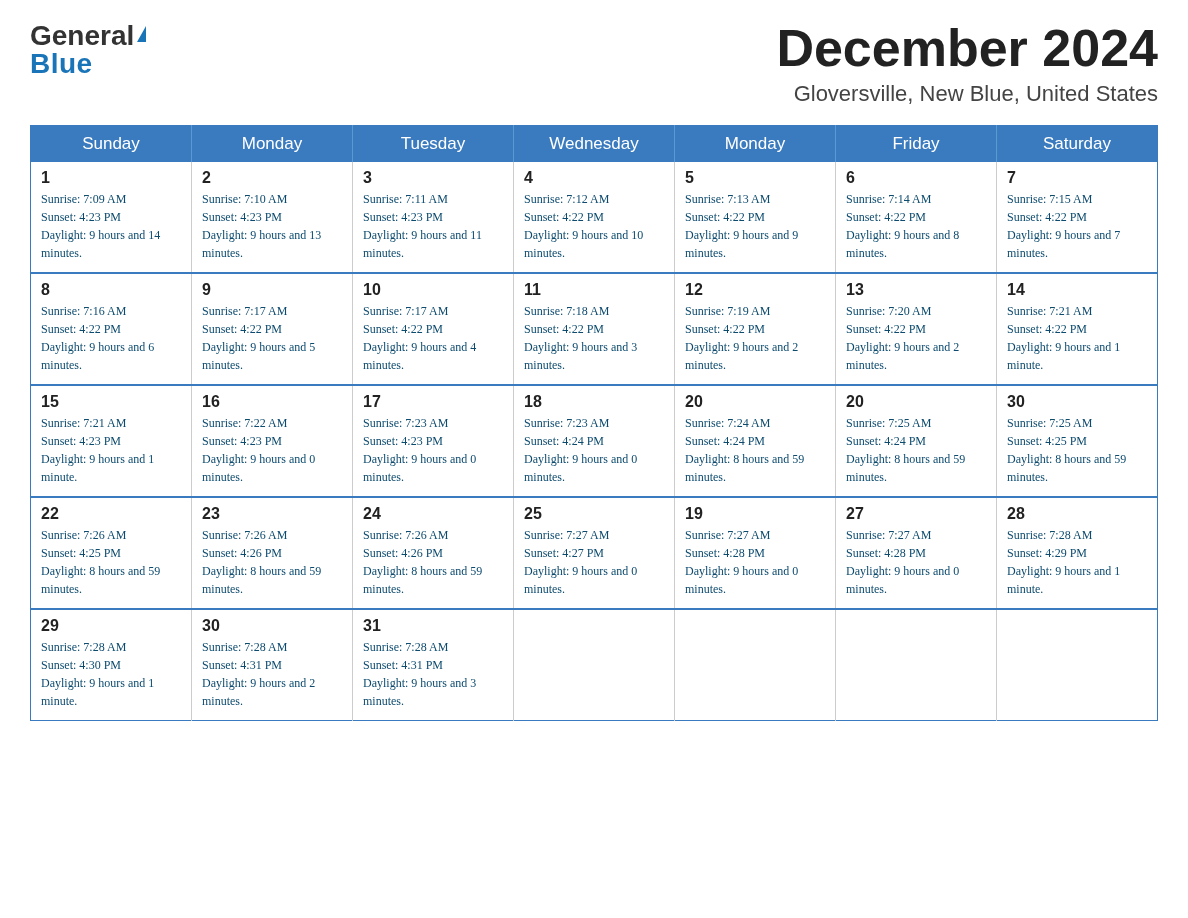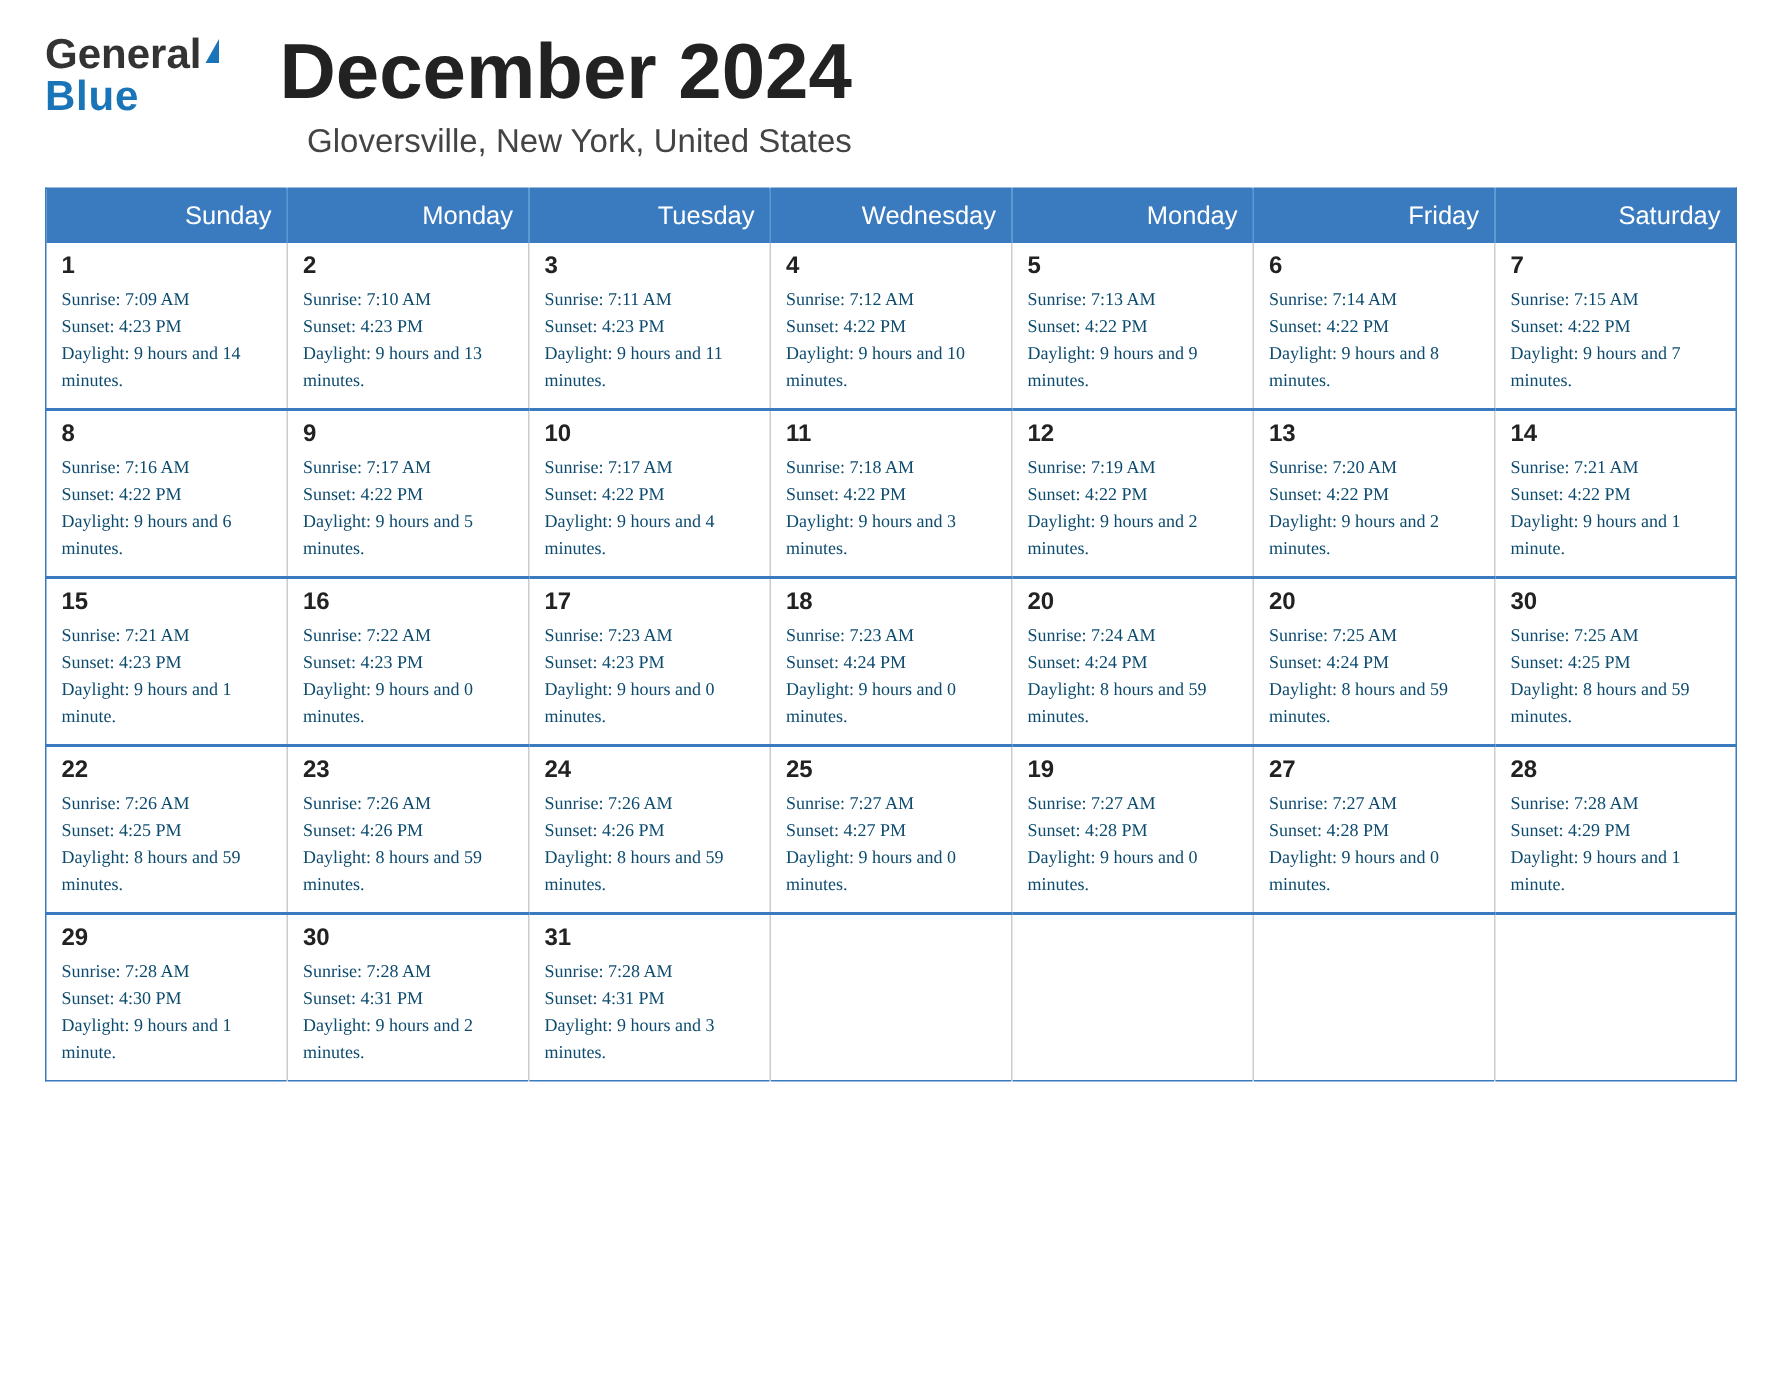--- a/index.html
+++ b/index.html
@@ -5,20 +5,21 @@
     * { box-sizing: border-box; margin: 0; padding: 0; }
     body {
       font-family: Arial, sans-serif;
       background: #fff;
       padding: 20px 30px;
       width: 1188px;
       min-height: 918px;
     }
     .header {
       display: flex;
+      justify-content: space-between;
       align-items: flex-start;
       margin-bottom: 18px;
       gap: 16px;
     }
     .title-block {
       text-align: right;
     }
     .calendar-title {
       font-size: 52px;
       font-weight: bold;
@@ -35,21 +36,21 @@
       width: 100%;
       border-collapse: collapse;
       border: 1.5px solid #3a7abf;
     }
     thead tr th {
       background-color: #3a7abf;
       color: #fff;
       font-size: 17px;
       font-weight: normal;
       padding: 8px 10px;
-      text-align: right;
+      text-align: center;
       border-right: 1px solid #5a9ad4;
     }
     thead tr th:last-child { border-right: none; }
     tbody tr td {
       vertical-align: top;
       padding: 7px 10px 10px 10px;
       font-size: 13.5px;
       color: #222;
       border-right: 1px solid #ccc;
       border-bottom: 2px solid #3a7abf;
@@ -111,21 +112,21 @@
 <div class="header">
   <div class="logo-wrapper">
     <div class="logo-top">
       <span>General</span>
       <span class="logo-triangle"></span>
     </div>
     <div class="logo-bottom">Blue</div>
   </div>
   <div class="title-block">
     <div class="calendar-title">December 2024</div>
-    <div class="calendar-subtitle">Gloversville, New York, United States</div>
+    <div class="calendar-subtitle">Gloversville, New Blue, United States</div>
   </div>
 </div>
 
 <table>
   <thead>
     <tr>
     <th>Sunday</th>
         <th>Monday</th>
         <th>Tuesday</th>
         <th>Wednesday</th>

